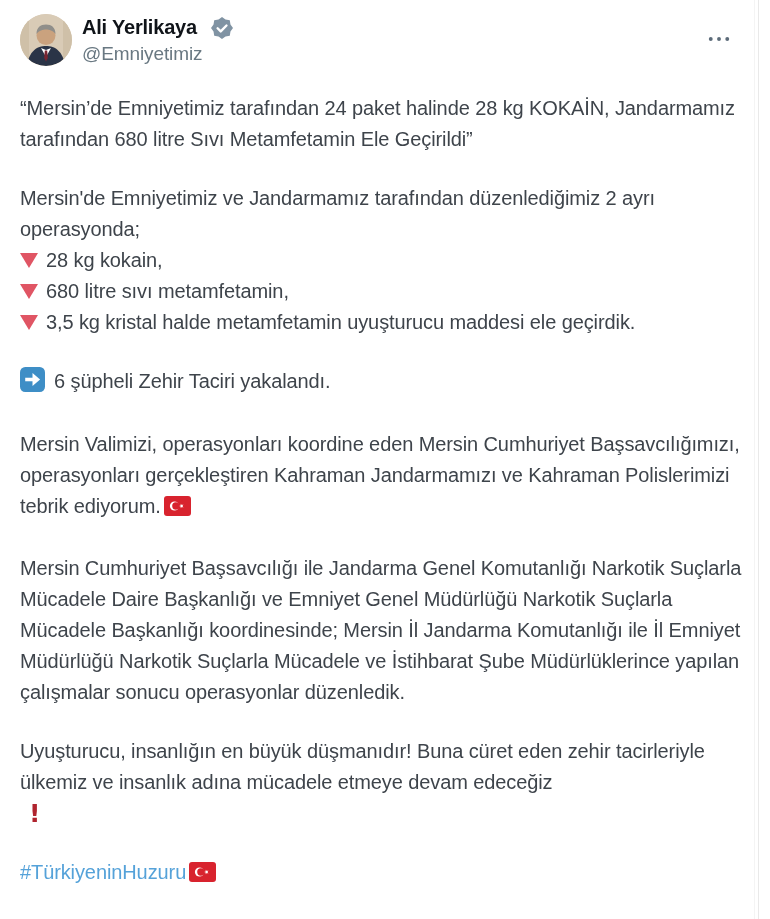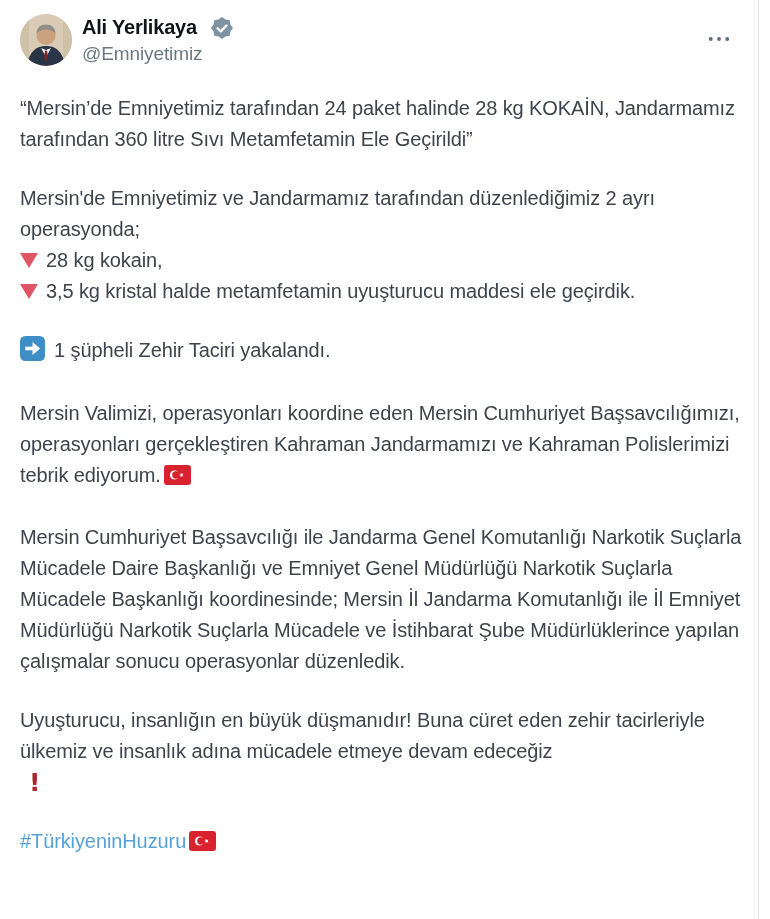--- a/index.html
+++ b/index.html
@@ -98,40 +98,43 @@
       <svg width="22" height="6" viewBox="0 0 24 6">
         <circle cx="3" cy="3" r="2.1" fill="#5c6b79"></circle>
         <circle cx="12" cy="3" r="2.1" fill="#5c6b79"></circle>
         <circle cx="21" cy="3" r="2.1" fill="#5c6b79"></circle>
       </svg>
     </div>
   </div>
 
   <div class="body-text">
 
-    <p>“Mersin’de Emniyetimiz tarafından 24 paket halinde 28 kg KOKAİN, Jandarmamız tarafından 360 litre Sıvı Metamfetamin Ele Geçirildi”</p>
+    <p>“Mersin’de Emniyetimiz tarafından 24 paket halinde 28 kg KOKAİN, Jandarmamız tarafından 680 litre Sıvı Metamfetamin Ele Geçirildi”</p>
 
     <div class="block">
       <p>Mersin'de Emniyetimiz ve Jandarmamız tarafından düzenlediğimiz 2 ayrı operasyonda;</p>
       <div class="bullet-line">
         <span class="tri"></span><span>28 kg kokain,</span>
+      </div>
+      <div class="bullet-line">
+        <span class="tri"></span><span>680 litre sıvı metamfetamin,</span>
       </div>
       <div class="bullet-line">
         <span class="tri"></span><span>3,5 kg kristal halde metamfetamin uyuşturucu maddesi ele geçirdik.</span>
       </div>
     </div>
 
     <div class="arrow-line">
       <span class="arrow-ic">
         <svg width="25" height="25" viewBox="0 0 24 24">
           <rect width="24" height="24" rx="5" fill="#3e8ec6"></rect>
           <path d="M5 12 H13" stroke="#ffffff" stroke-width="3.4"></path>
           <polygon points="12,5.8 19.3,12 12,18.2" fill="#ffffff"></polygon>
         </svg>
-      </span><span>1 şüpheli Zehir Taciri yakalandı.</span>
+      </span><span>6 şüpheli Zehir Taciri yakalandı.</span>
     </div>
 
     <p>
       <span>Mersin Valimizi, operasyonları koordine eden Mersin Cumhuriyet Başsavcılığımızı, operasyonları gerçekleştiren Kahraman Jandarmamızı ve Kahraman Polislerimizi tebrik ediyorum.</span><span class="flag">
         <svg width="27" height="20" viewBox="0 0 27 20">
           <rect width="27" height="20" rx="3" fill="#d8232e"></rect>
           <circle cx="10.5" cy="10" r="4.6" fill="#ffffff"></circle>
           <circle cx="11.9" cy="10" r="3.7" fill="#d8232e"></circle>
           <polygon fill="#ffffff" points="15.1,10 16.69,9.41 16.76,7.72 17.81,9.05 19.44,8.59 18.5,10 19.44,11.41 17.81,10.95 16.76,12.28 16.69,10.59"></polygon>
         </svg>

